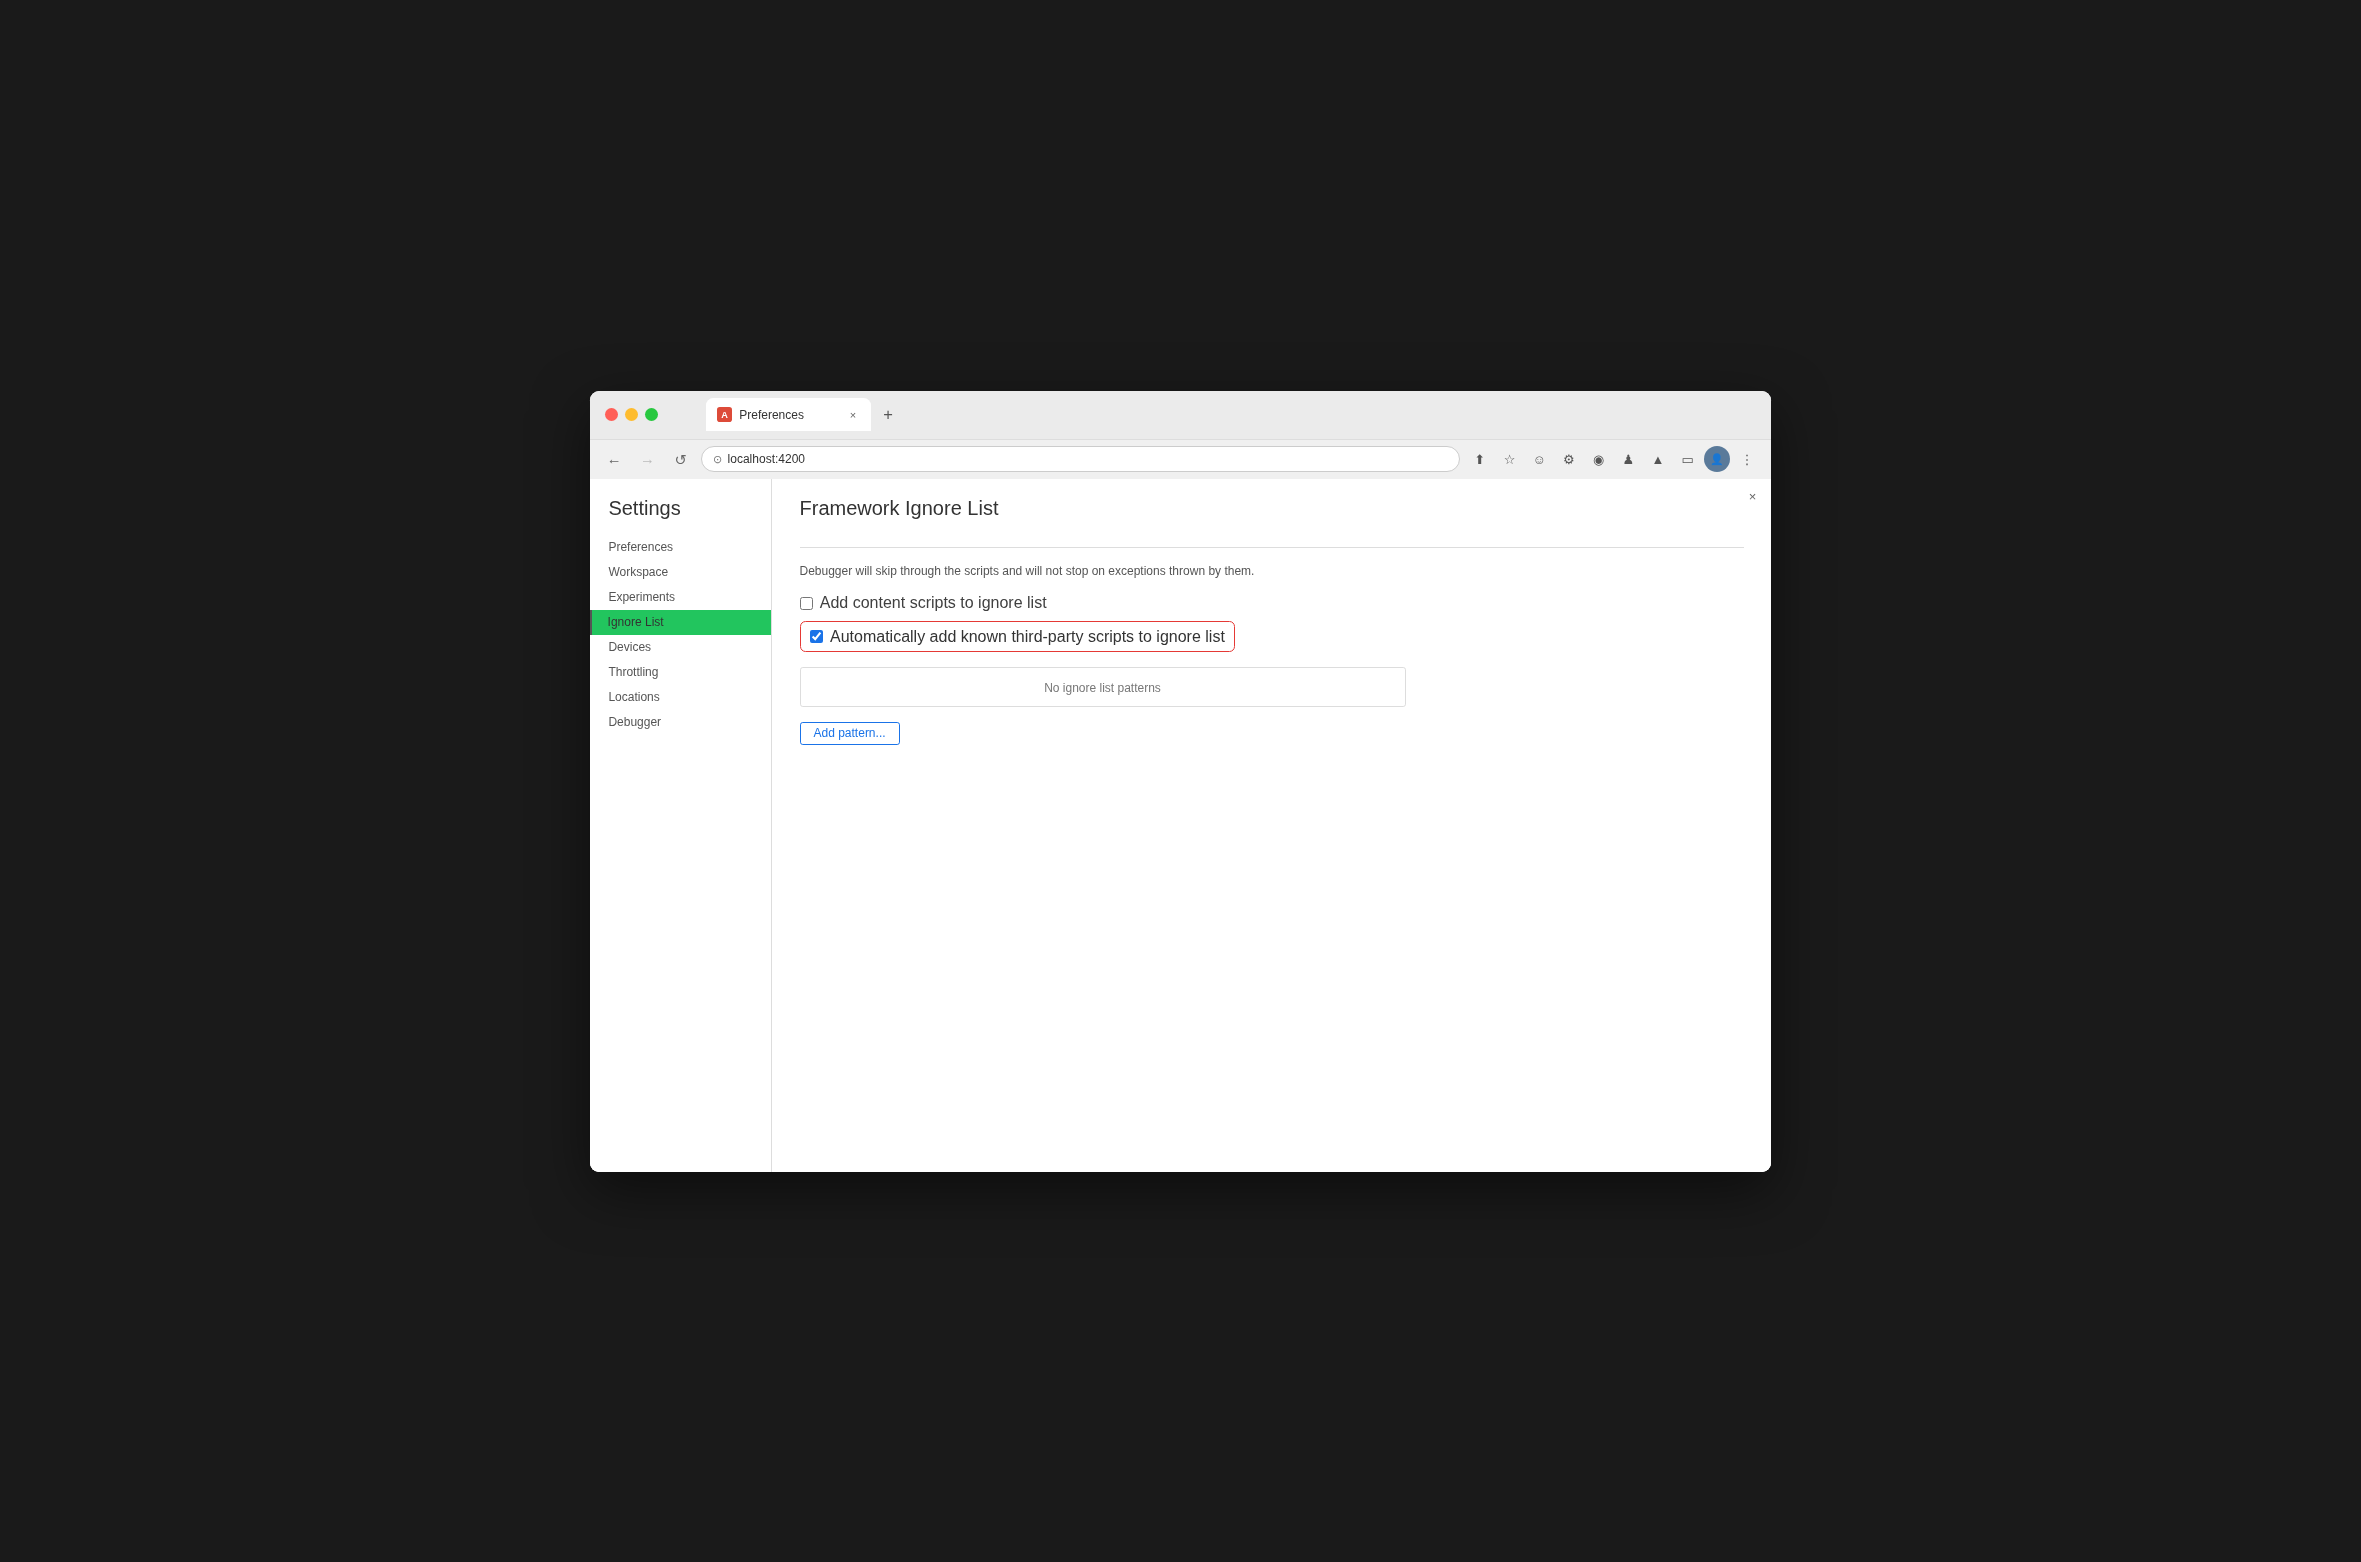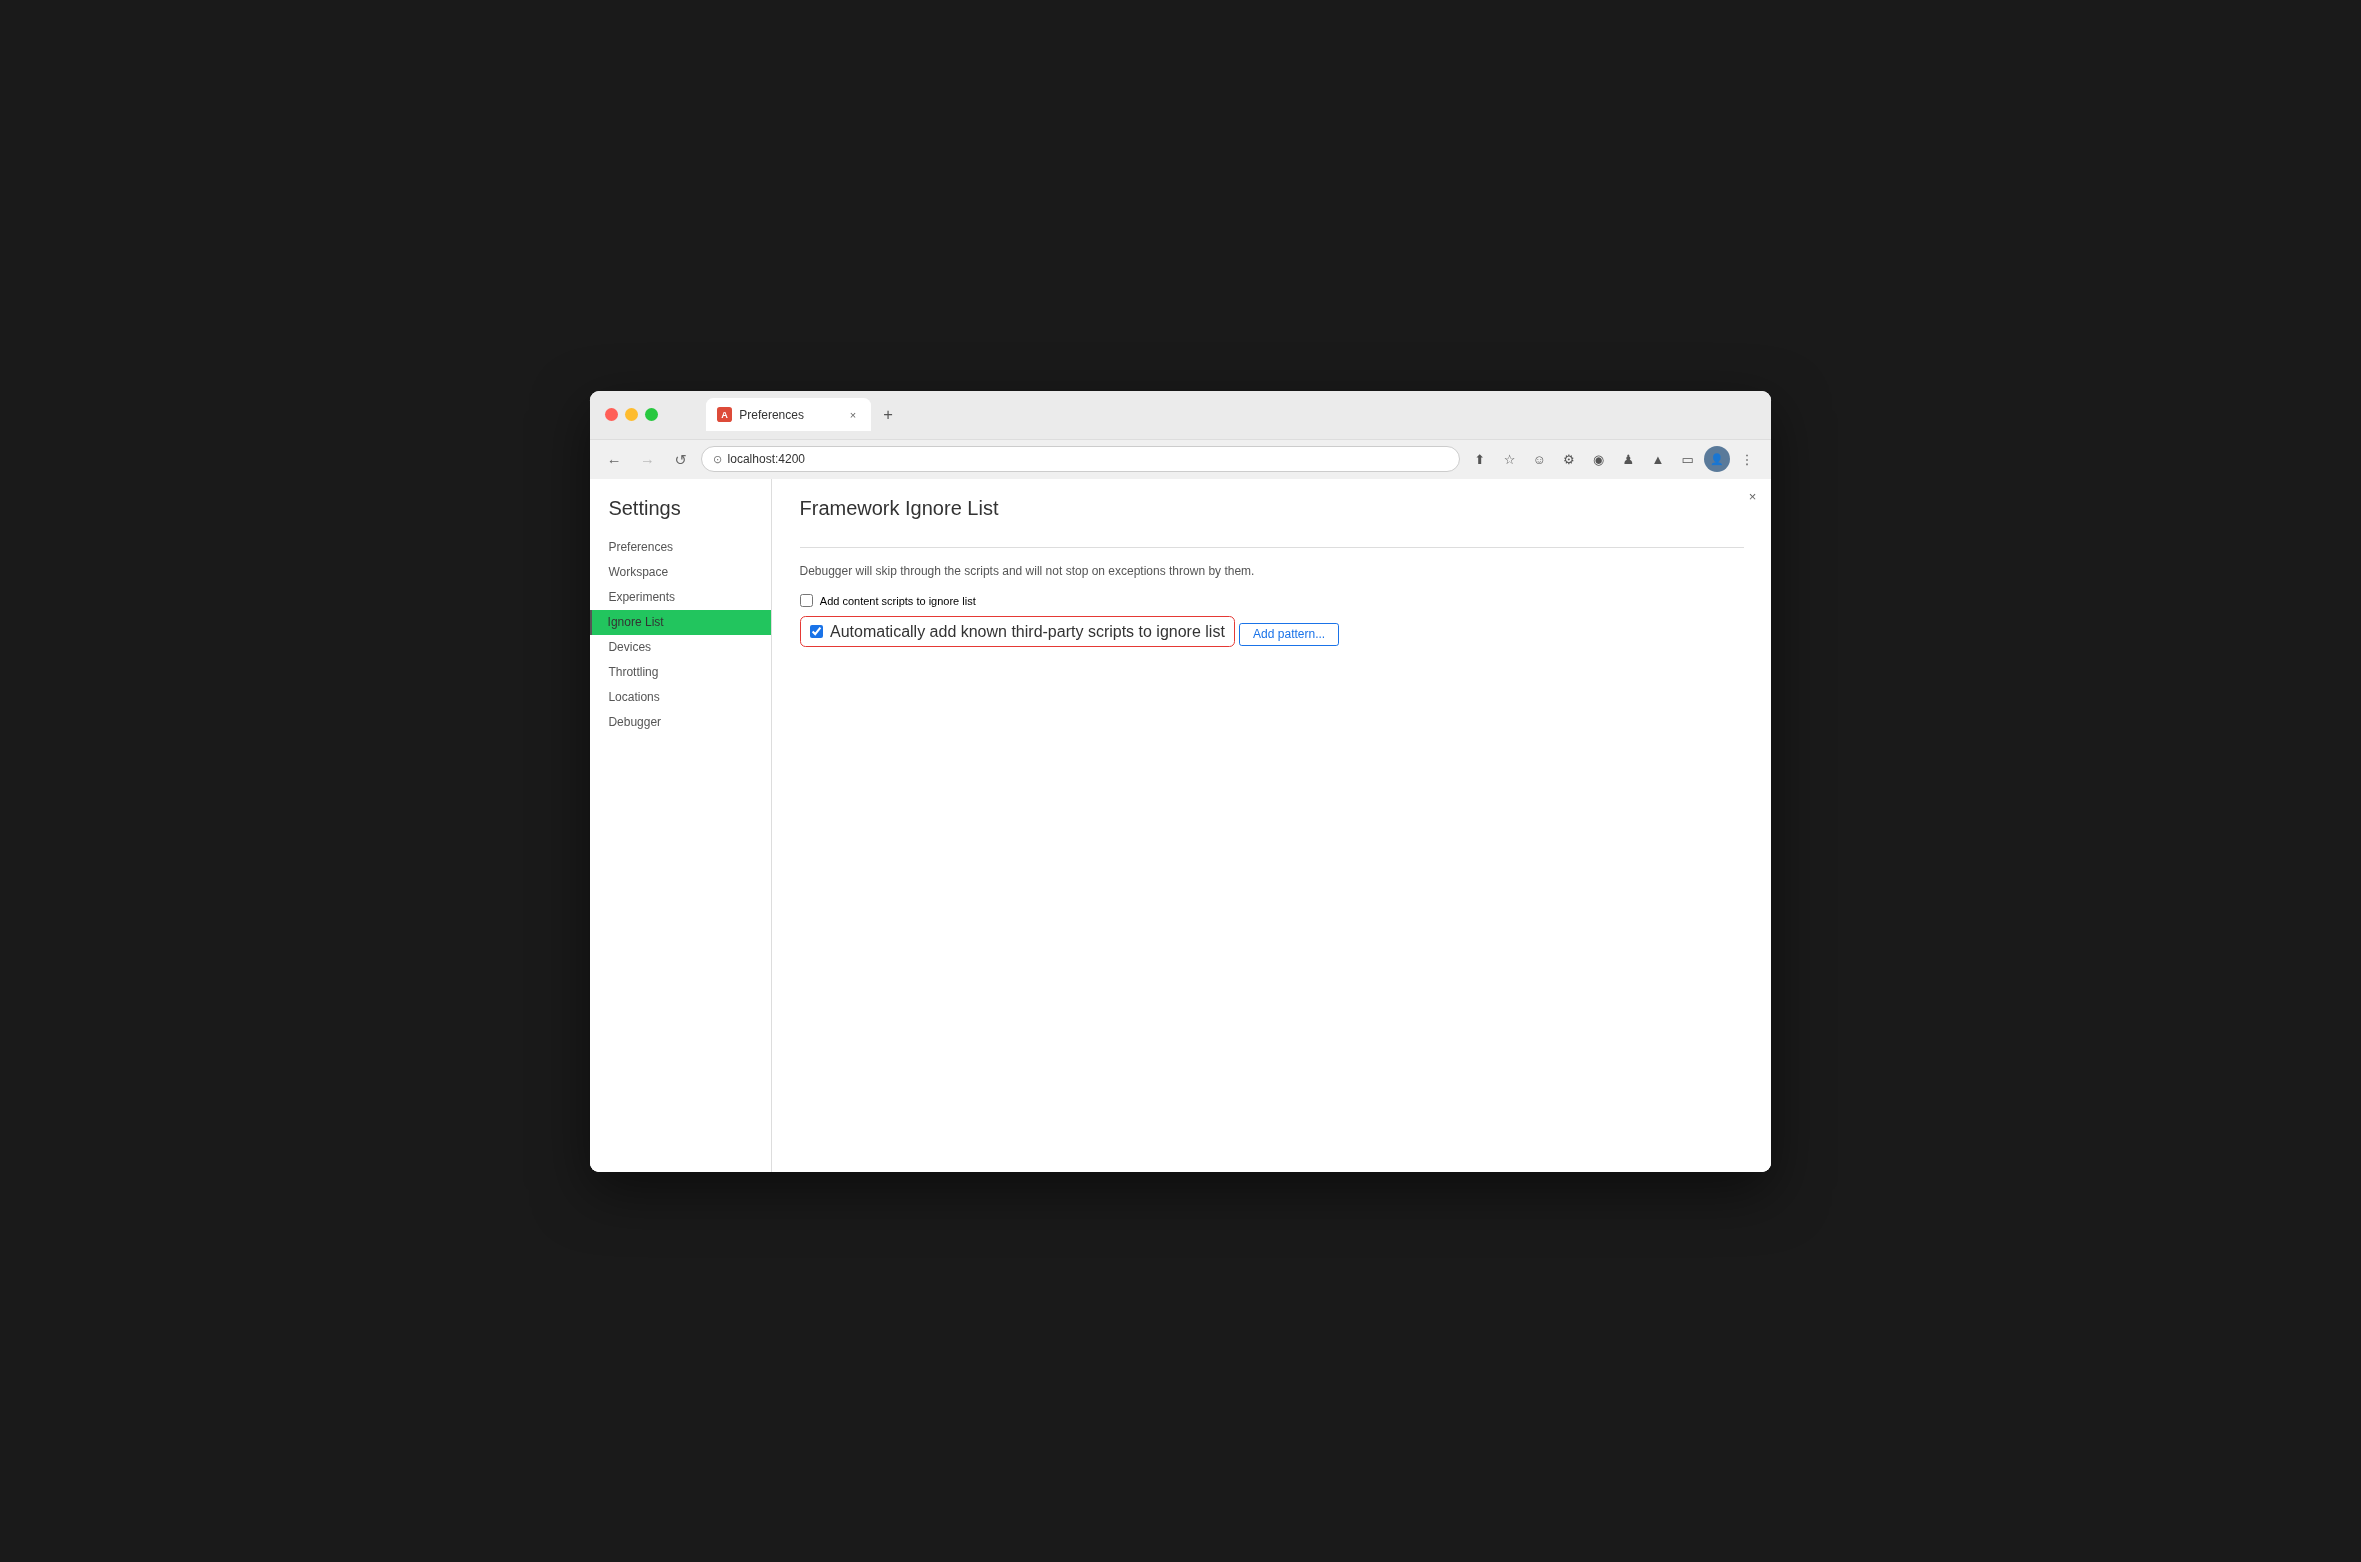--- a/index.html
+++ b/index.html
@@ -308,22 +308,22 @@
 
     .checkbox-row input[type="checkbox"] {
       width: 13px;
       height: 13px;
       margin: 0;
       cursor: pointer;
       accent-color: #1a73e8;
     }
 
     .checkbox-label {
-      font-size: 11px;
-      color: #000000;
+      font-size: 16px;
+      color: #404040;
       cursor: pointer;
     }
 
     .checkbox-row-highlighted {
       display: inline-flex;
       align-items: center;
       gap: 7.3px;
       padding: 5.5px 9.2px;
       border: 1.8px solid #e53935;
       border-radius: 5.5px;
@@ -463,20 +463,23 @@
             <label for="chk1" class="checkbox-label">Add content scripts to ignore list</label>
           </div>
 
           
           <div class="checkbox-row-highlighted">
             <input type="checkbox" id="chk2" checked="" style="">
             <label for="chk2" class="checkbox-label">Automatically add known third-party scripts to ignore list</label>
           </div>
 
           
+          <div class="patterns-box">
+            <span class="patterns-empty-text">No ignore list patterns</span>
+          </div>
 
           
           <button class="add-pattern-btn">Add pattern...</button>
         </div>
       </div>
     </div>
   </div>
 </div>
 
 

